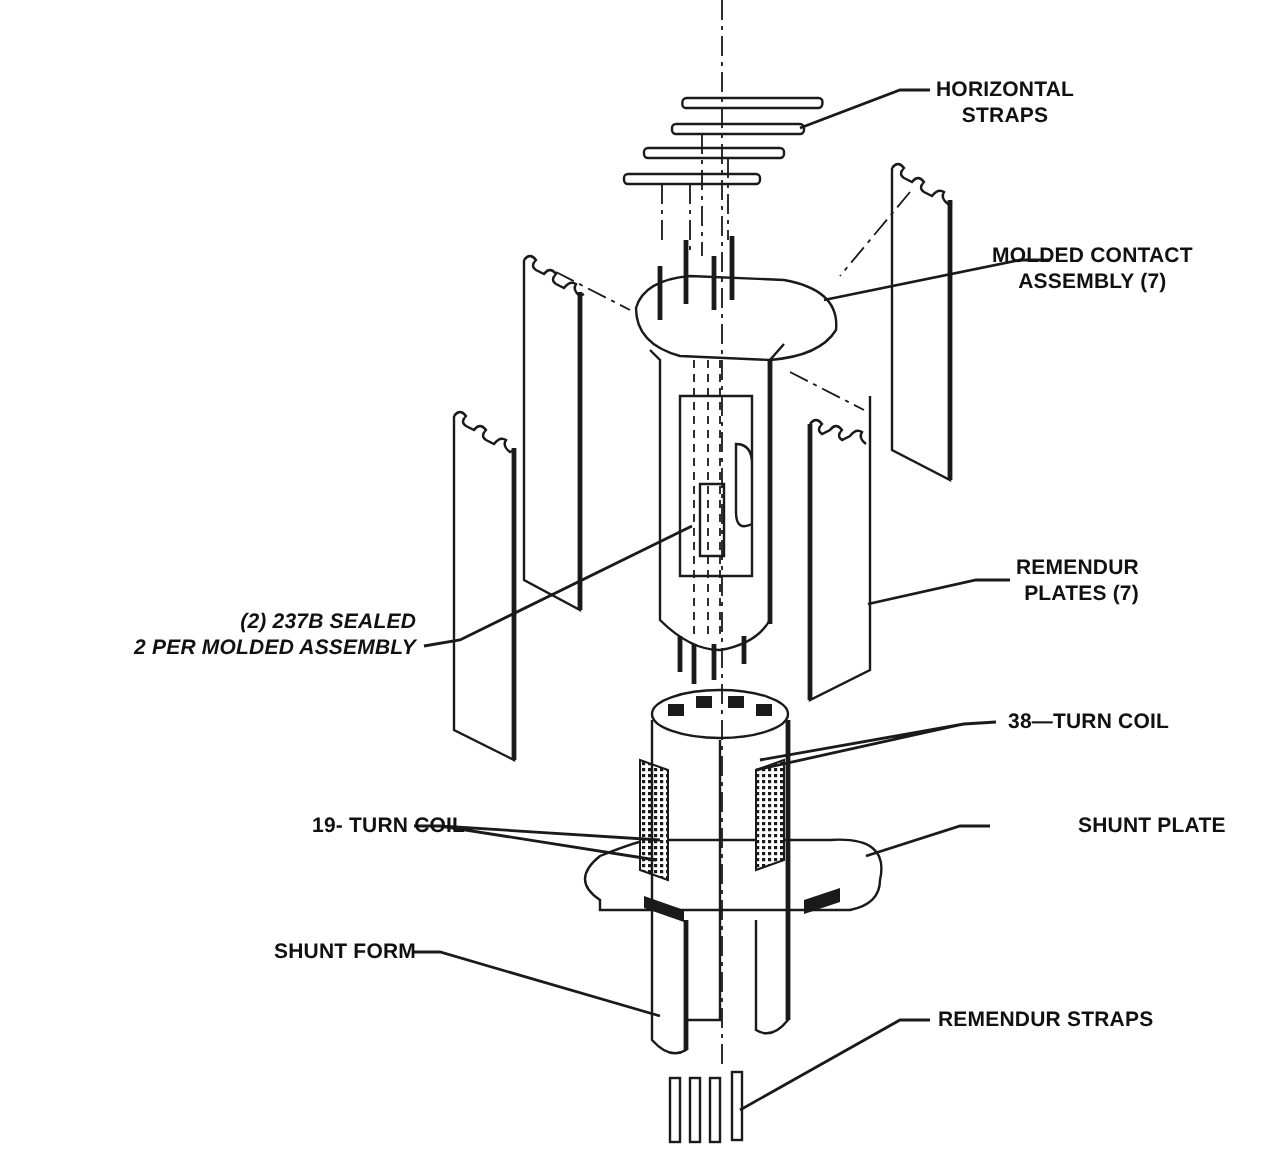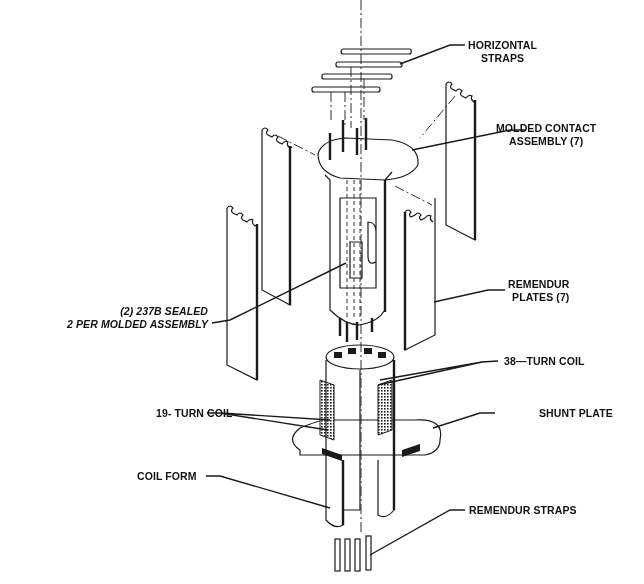--- a/index.html
+++ b/index.html
@@ -128,14 +128,14 @@
   <span>(2) 237B SEALED</span>
   <span>2 PER MOLDED ASSEMBLY</span>
 </div>
 <div class="lbl" style="left:508px; top:278px;text-align:right;">
   <span>REMENDUR</span>
   <span>PLATES (7)</span>
 </div>
 <div class="lbl" style="left:504px; top:355px;">38—TURN COIL</div>
 <div class="lbl" style="left:503px; top:407px;margin-left:36px;">SHUNT PLATE</div>
 <div class="lbl" style="left:112px; top:407px;margin-left:44px;">19- TURN COIL</div>
-<div class="lbl" style="left:137px; top:470px;">COIL FORM</div>
+<div class="lbl" style="left:137px; top:470px;">SHUNT FORM</div>
 <div class="lbl" style="left:469px; top:504px;">REMENDUR STRAPS</div>
 
 </body></html>

